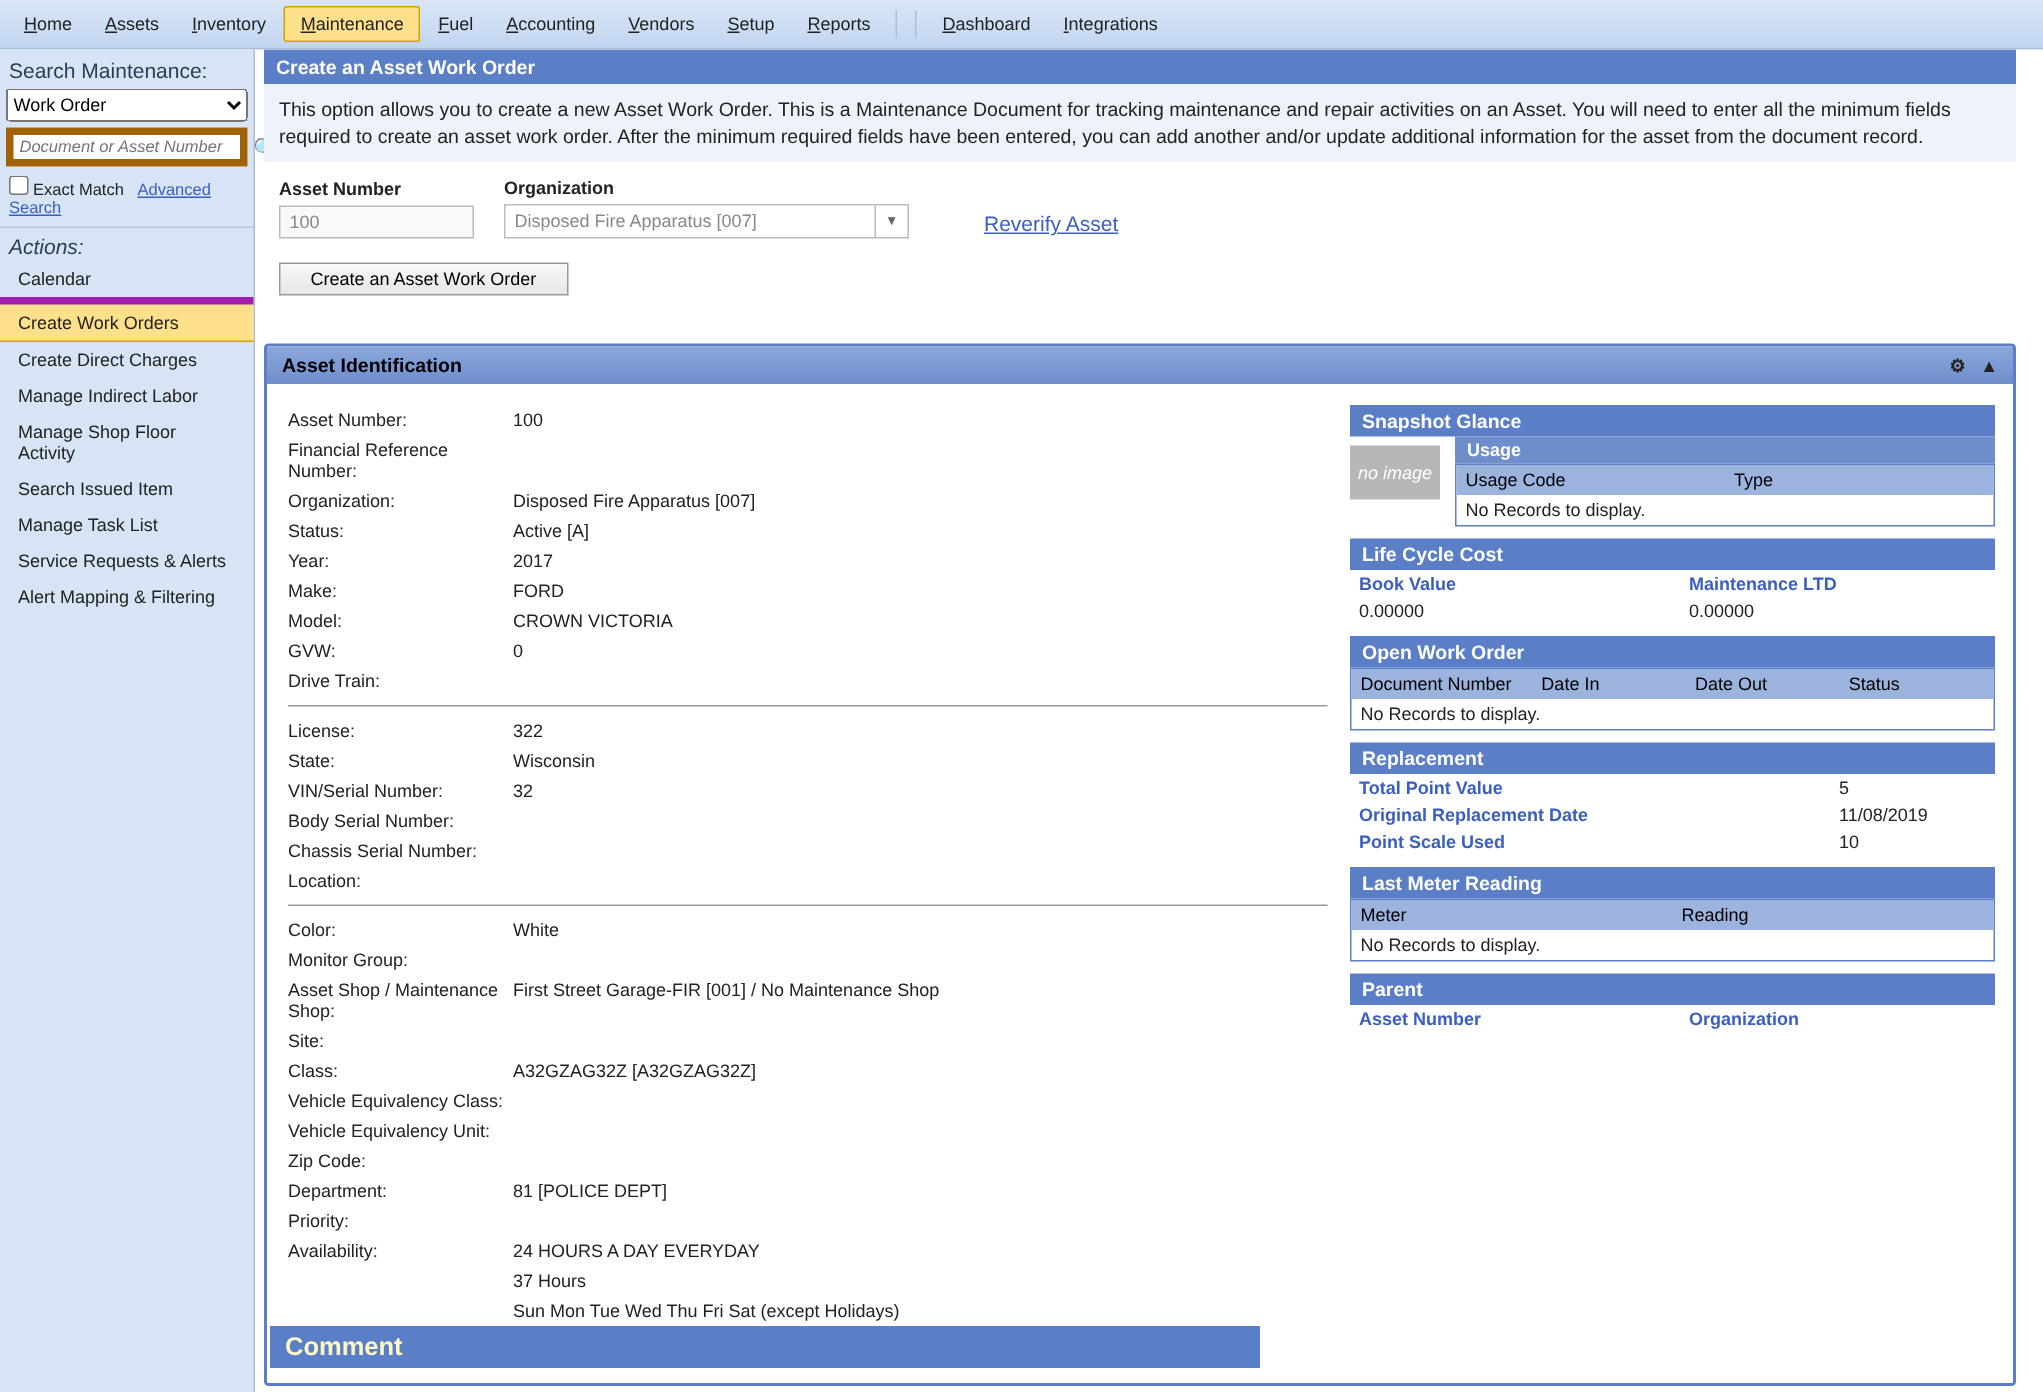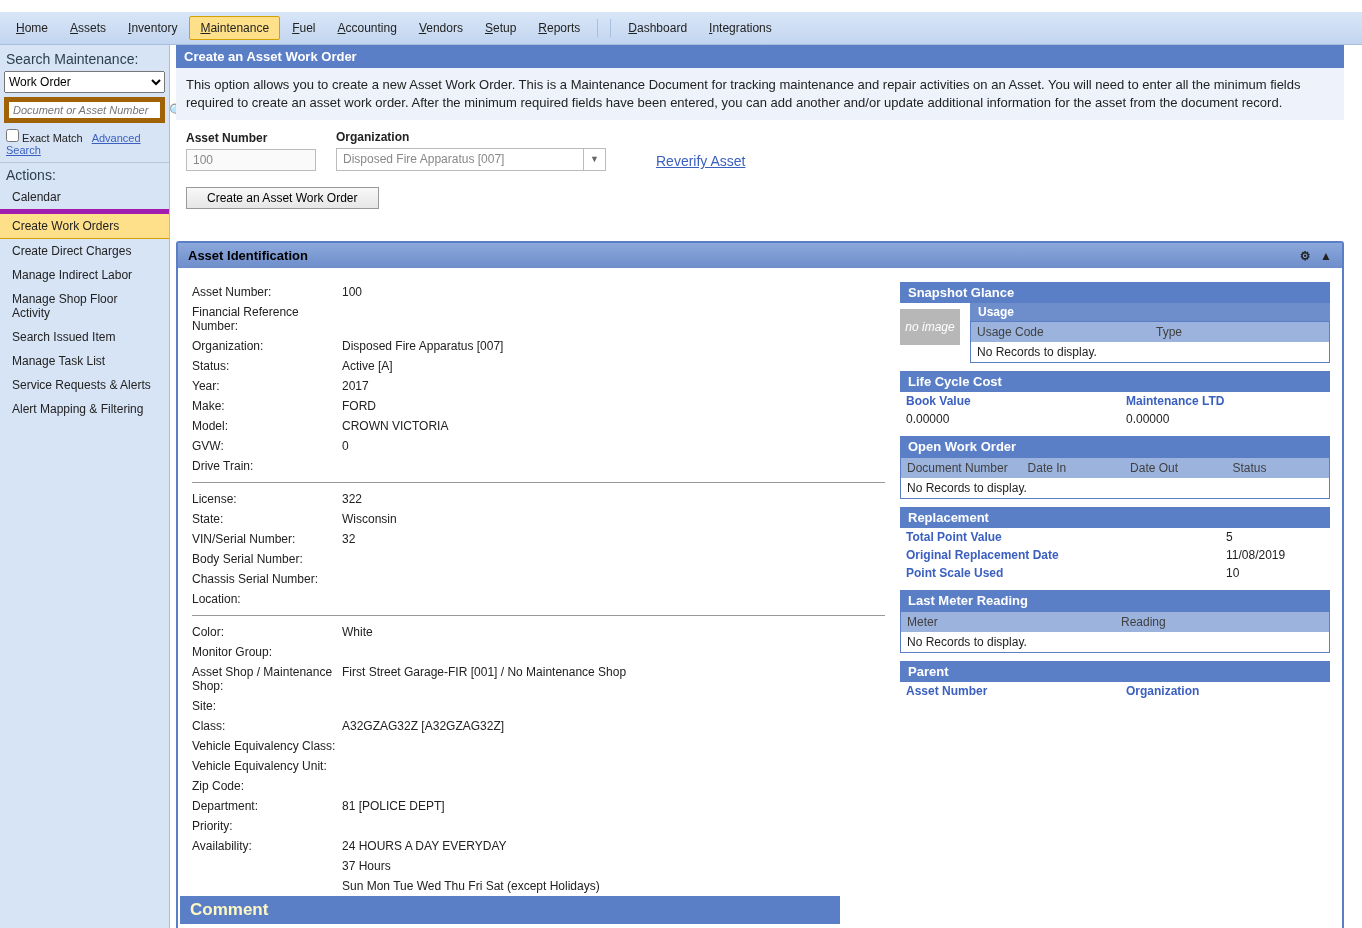--- a/index.html
+++ b/index.html
@@ -1,32 +1,32 @@
 <!DOCTYPE html>
 <html><head>
 <meta charset="utf-8">
 <style>
 * { box-sizing: border-box; margin: 0; padding: 0; }
 body { font-family: "Segoe UI", Tahoma, sans-serif; font-size: 12px; background: #fff; color: #222; }
-.topbar { background: linear-gradient(#d9e6f7, #c2d5f0); border-bottom: 1px solid #a9bedb; padding: 4px 6px; display: flex; gap: 2px; align-items: center; margin-top: 12px; }
+.topbar { background: linear-gradient(#d9e6f7, #c2d5f0); border-bottom: 1px solid #a9bedb; padding: 4px 6px; display: flex; gap: 2px; align-items: center; }
 .topbar .menu { padding: 4px 10px; cursor: pointer; }
 .topbar .menu u { text-decoration: underline; }
 .topbar .menu.active { background: #ffe08a; border: 1px solid #d4a100; border-radius: 2px; }
 .topbar .sep { width: 1px; height: 18px; background: #a9bedb; margin: 0 5px; }
 .main { display: flex; height: calc(928px - 30px); }
 .sidebar { width: 170px; background: #d7e4f5; border-right: 1px solid #a9bedb; padding: 4px 0 0 0; display: flex; flex-direction: column; }
 .sidebar .search-title { font-size: 14px; padding: 2px 6px 4px; color: #2c3e50; }
 .sidebar .search-row { display: flex; padding: 0 4px 4px; border-radius: 13px; }
 .sidebar select { width: 100%; font-size: 12px; height: 22px; }
 .sidebar .doc-row { display: flex; align-items: center; padding: 0 4px 4px; }
 .sidebar .doc-row input { flex: 1; font-size: 11px; font-style: italic; color: #888; padding: 2px 4px; border: 5px solid #a16207; }
 .sidebar .doc-row .mag { margin-left: 4px; font-size: 13px; color: #6a7ea0; cursor: pointer; }
 .sidebar .exact-row { padding: 2px 6px 6px; font-size: 11px; }
 .sidebar .exact-row a { color: #3a5fbf; text-decoration: underline; font-size: 11px; margin-left: 6px; }
-.sidebar .actions-title { font-size: 14px; padding: 4px 6px 2px; border-top: 1px solid #b8c7de; color: #2c3e50; }
+.sidebar .actions-title { font-size: 14px; padding: 4px 6px 2px; border-top: 1px solid #b8c7de; color: #2c3e50; font-style: italic; }
 .sidebar .action { padding: 5px 12px; cursor: pointer; font-size: 12px; color: #222; }
 .sidebar .action.active { background: #ffe08a; border-top: 5px solid #a21caf; border-bottom: 1px solid #d4a100; }
 .content { flex: 1; padding: 0 18px 0 6px; overflow: auto; }
 .panel-hd { background: #5b7fc7; color: #fff; font-weight: bold; padding: 4px 8px; font-size: 13px; }
 .panel-desc { background: #eef3fb; padding: 8px 10px; font-size: 13px; line-height: 1.4; }
 .form-row { display: flex; gap: 20px; padding: 10px 10px 4px; align-items: flex-end; }
 .form-col .lbl { font-weight: bold; font-size: 12px; margin-bottom: 4px; }
 .form-col input, .form-col select, .form-col .combo { font-size: 12px; padding: 3px 6px; border: 1px solid #bbb; color: #888; }
 .form-col input { width: 130px; }
 .combo { width: 270px; height: 23px; position: relative; }
@@ -41,21 +41,21 @@
 .right-col { width: 430px; }
 .fld { display: flex; font-size: 12px; padding: 3px 0; }
 .fld .k { width: 150px; }
 .hr { border-top: 1px solid #999; margin: 6px 0; }
 .sub-hd { background: #5b7fc7; color: #fff; font-weight: bold; padding: 3px 8px; font-size: 13px; }
 .r-box { margin-bottom: 8px; }
 .noimg { width: 60px; height: 36px; background: #b7b7b7; color: #fff; font-size: 12px; display: inline-flex; align-items: center; justify-content: center; font-style: italic; margin: 6px 0; }
 .r-hdr { background: #6e8ecb; color: #fff; font-weight: bold; padding: 2px 8px; font-size: 12px; }
 .r-tbl { border: 1px solid #5b7fc7; font-size: 12px; }
 .r-th { background: #9bb3dd; display: flex; }
-.r-th span { flex: 1; padding: 3px 6px; color: #404040; }
+.r-th span { flex: 1; padding: 3px 6px; color: #000000; }
 .r-td { padding: 3px 6px; }
 .kv { display: flex; padding: 2px 6px; font-size: 12px; }
 .kv .k2 { width: 170px; color: #3a5fbf; font-weight: bold; }
 .kv .v2 { flex: 1; }
 .r-row { display: flex; gap: 10px; }
 .r-row > div { flex: 1; }
 .comment-hd { background: #5b7fc7; color: #fef9c3; font-weight: bold; padding: 4px 10px; font-size: 17px; width: 660px; margin-left: 2px; }
 </style>
 </head>
 <body>

